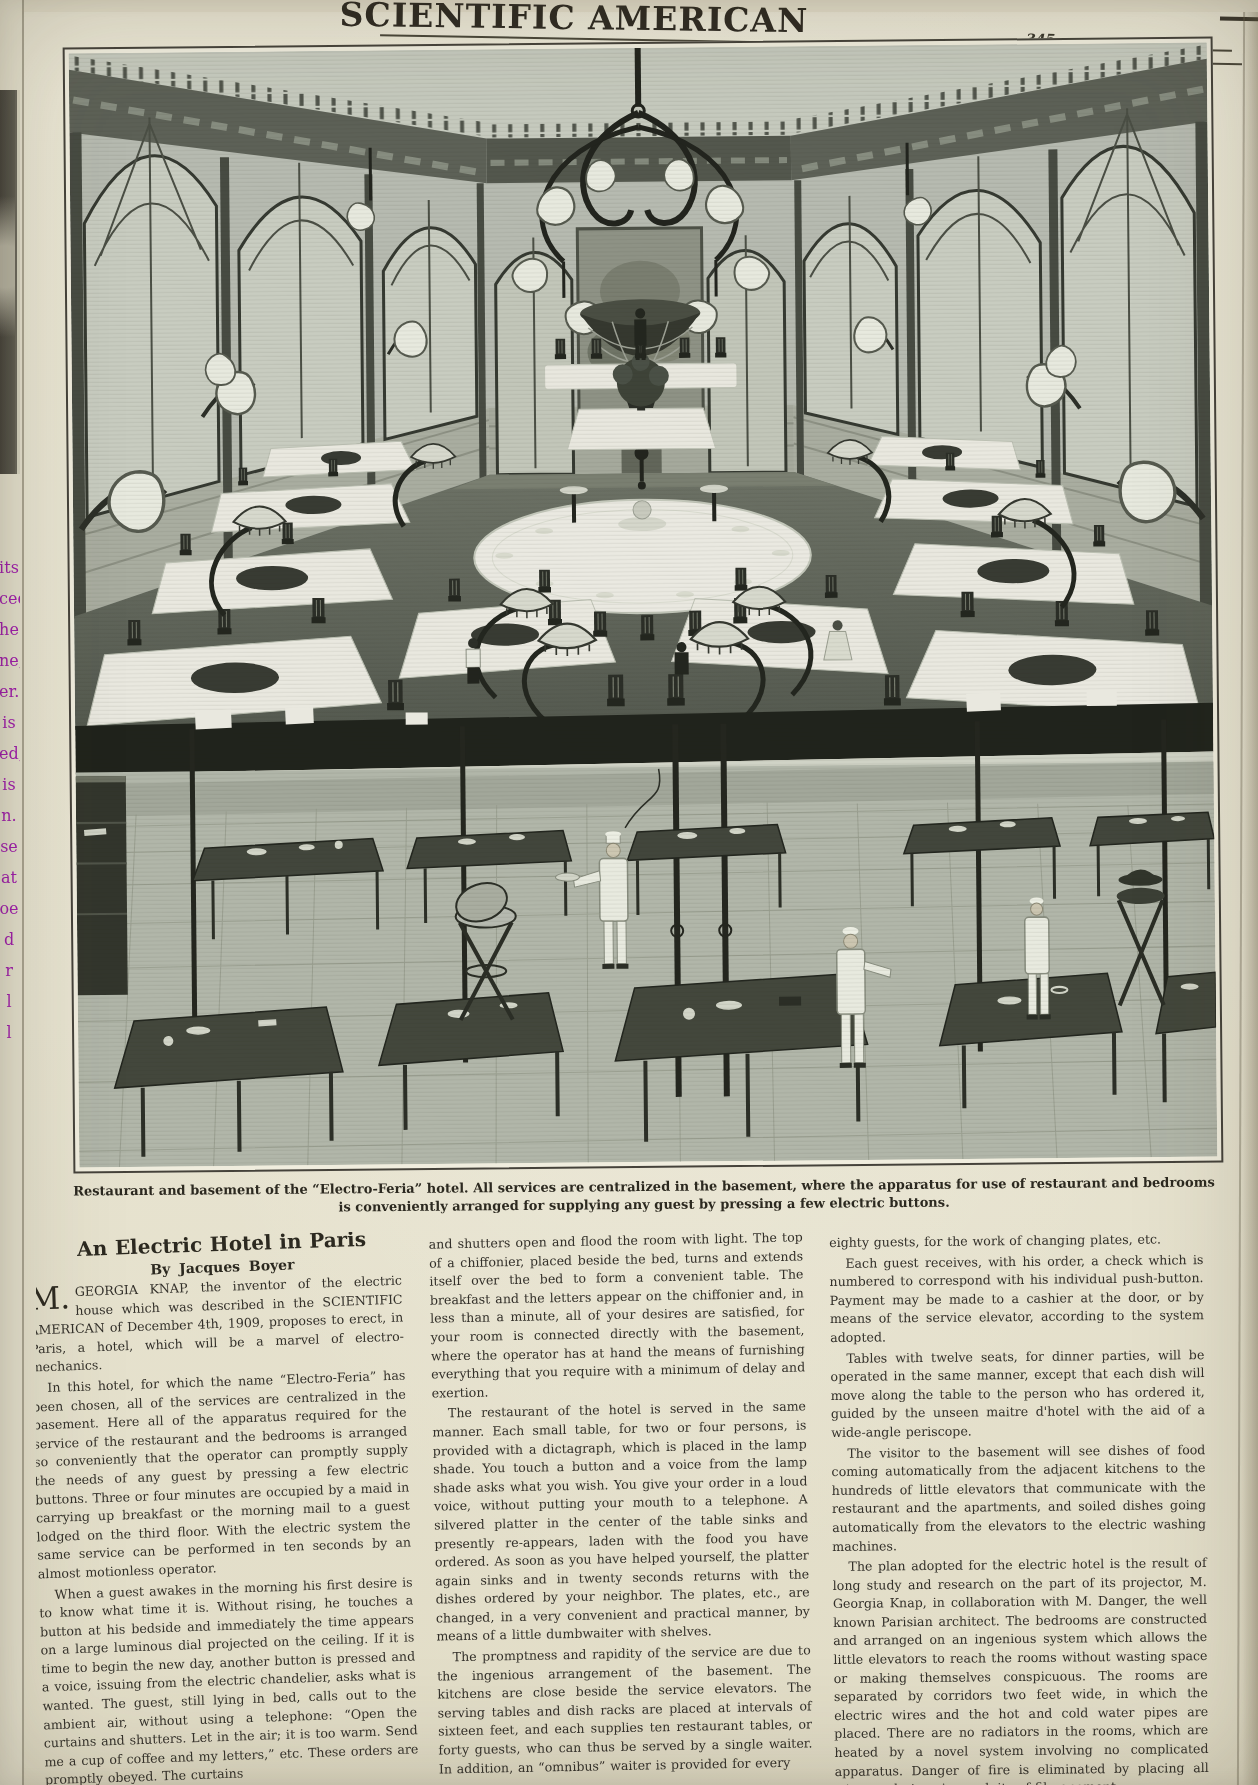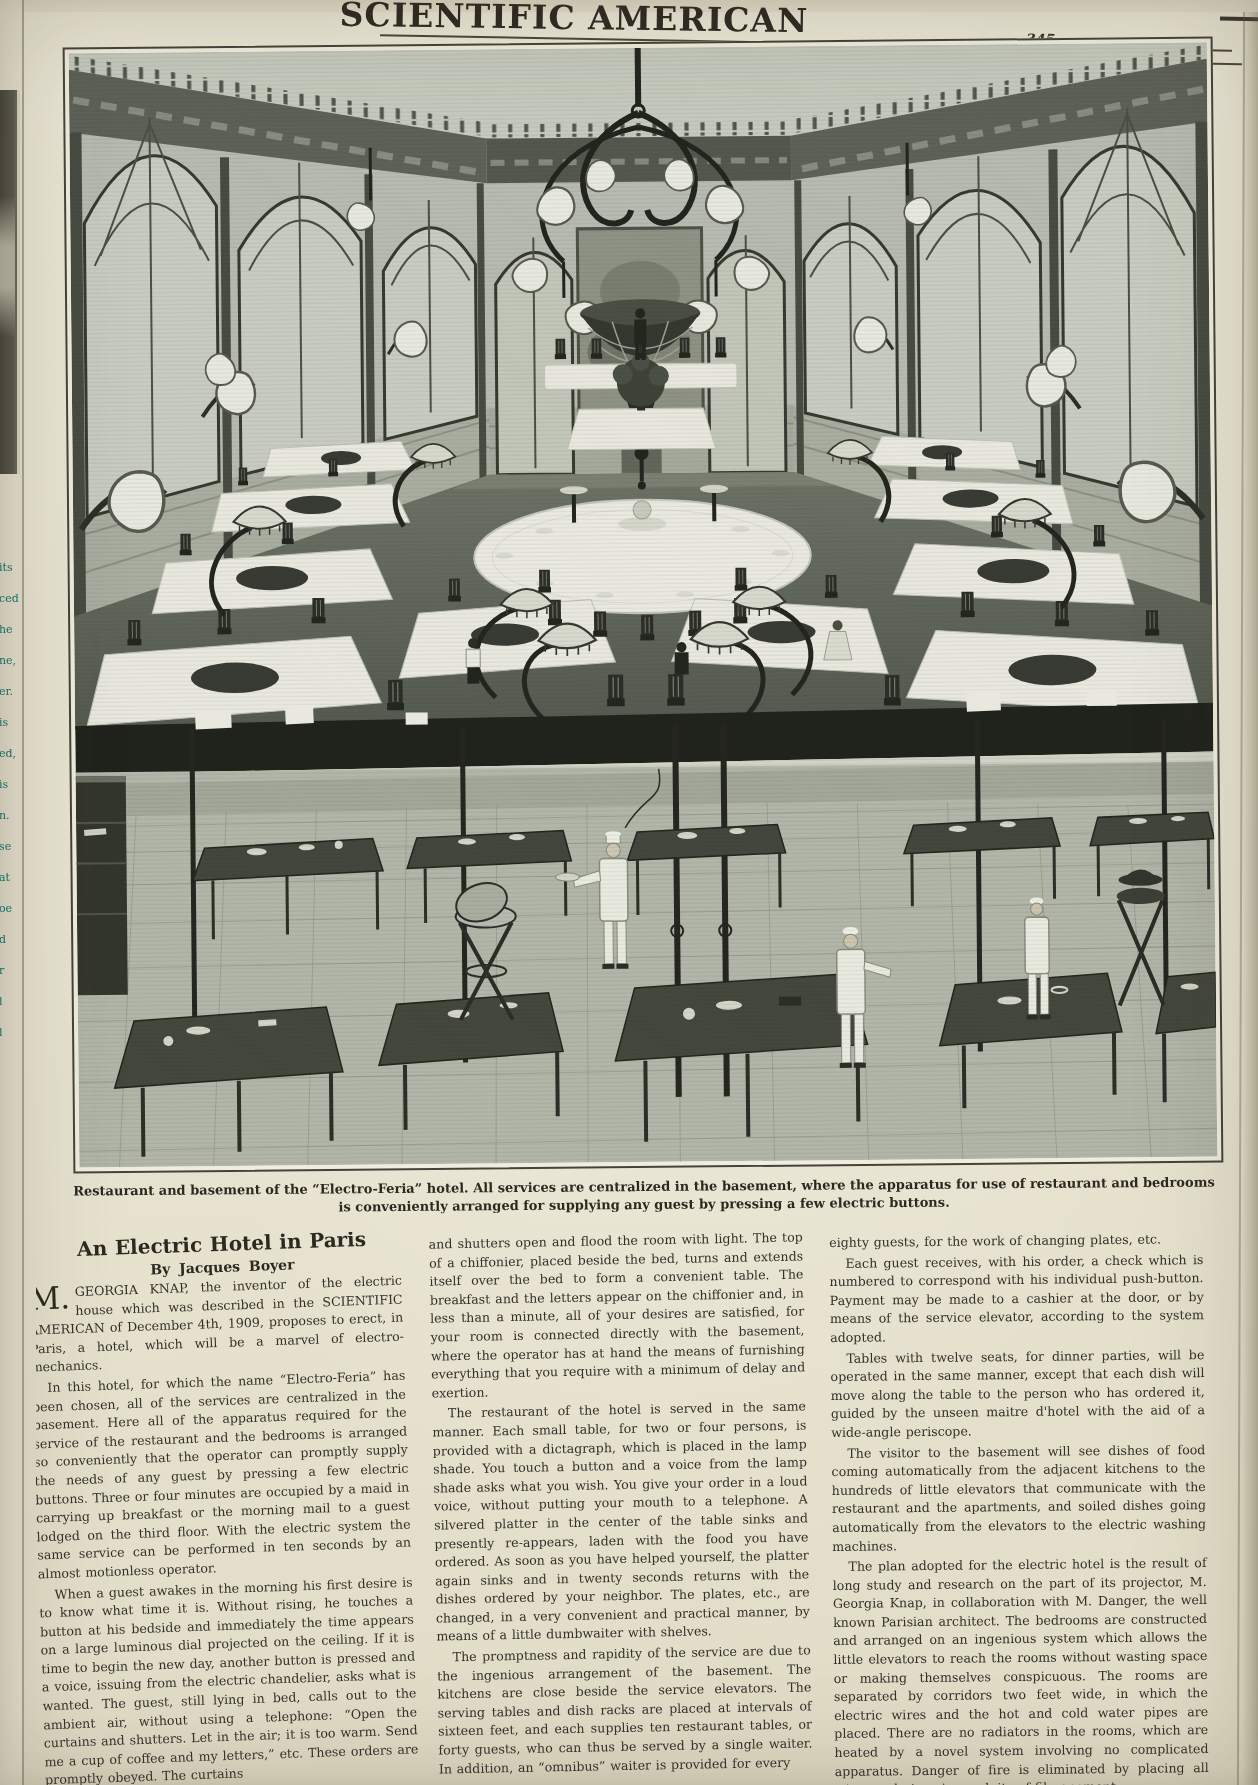--- a/index.html
+++ b/index.html
@@ -5,21 +5,21 @@
   html,body{margin:0;padding:0;}
   body{width:1258px;height:1785px;overflow:hidden;background:#464134;font-family:"DejaVu Serif", serif;}
   .photo{position:absolute;left:0;top:0;width:1258px;height:1785px;background:#e4dfcb;overflow:hidden;}
 
   
   .adjacent{position:absolute;left:0;top:0;width:22px;height:100%;background:#e6e2cf;}
   .adjacent-photo{position:absolute;left:0;top:90px;width:20px;height:384px;background:
      radial-gradient(circle at 28% 46%, #b8b5a4 0 10%, rgba(0,0,0,0) 34%),
      linear-gradient(90deg,#46443c,#5a584e 60%,#6b685c);
      box-shadow: inset -3px 0 0 #d8d4c0, inset -5px 0 0 #6a675c;}
-  .fragments{position:absolute;left:0;top:552px;width:20px;font-size:11px;color:#0f766e;line-height:31px;text-align:left;overflow:hidden;}
+  .fragments{position:absolute;left:0;top:552px;width:20px;font-size:16px;color:#a21caf;line-height:31px;text-align:center;overflow:hidden;}
   .fragments div{height:31px;white-space:nowrap;transform:translateX(-1px);}
   .crease-left{position:absolute;left:22px;top:0;width:2px;height:100%;background:rgba(80,75,58,.40);}
 
   
   .page{position:absolute;left:24px;top:12px;width:1234px;height:1785px;
         background:
           radial-gradient(ellipse at 52% 38%, rgba(255,255,250,.25) 0%, rgba(0,0,0,0) 60%),
           linear-gradient(178deg,#eae6d4 0%,#e8e4d1 55%,#e1dcc6 100%);}
   .crease-a{position:absolute;left:1216px;top:0;width:2px;height:100%;background:rgba(96,90,70,.38);transform:rotate(.2deg);}
   .edge-shade{position:absolute;right:0;top:0;width:16px;height:100%;background:linear-gradient(90deg,rgba(0,0,0,0),rgba(110,100,72,.30));}

